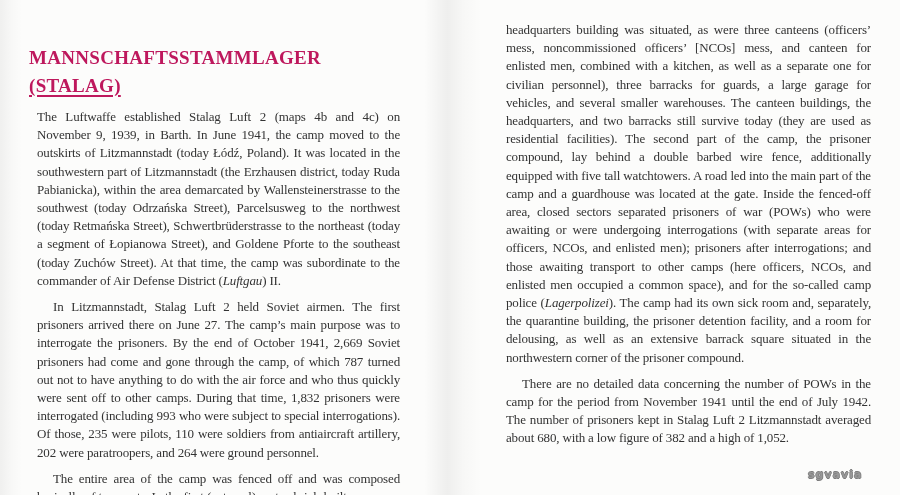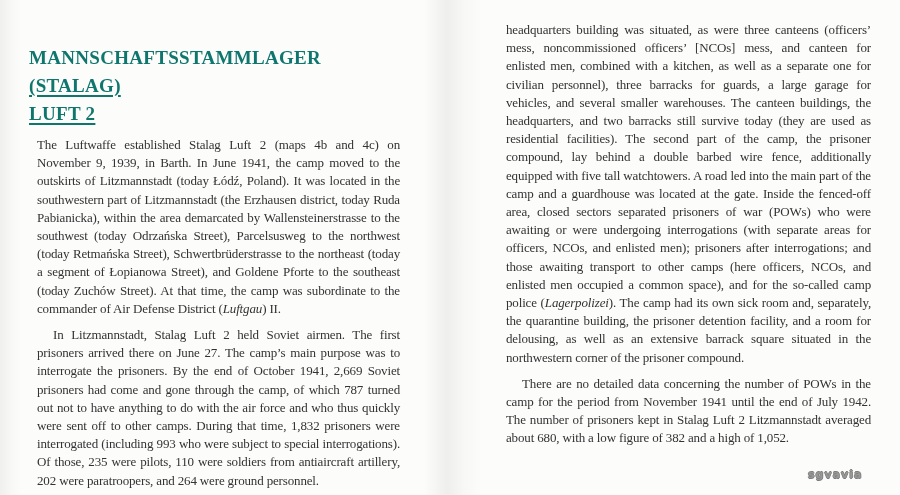--- a/index.html
+++ b/index.html
@@ -27,21 +27,21 @@
     pointer-events:none;
   }
   .col-left {
     position:absolute; left:29px; top:44px; width:379px;
   }
   .col-right {
     position:absolute; left:498px; top:13px; width:381px;
   }
   .title {
     font-size:19px; font-weight:bold; line-height:28px;
-    letter-spacing:0.3px; color:#0f766e;
+    letter-spacing:0.3px; color:#be185d;
   }
   .title .u {
     text-decoration:underline;
     text-decoration-thickness:1.5px;
     text-underline-offset:3px;
   }
   .body-text {
     font-size:13px; line-height:18.2px;
     letter-spacing:-0.15px;
     text-align:justify;
@@ -68,21 +68,20 @@
 <body>
 
 <div class="scan">
 
   <div class="edge-shadow-left"></div>
   <div class="gutter-shadow"></div>
 
   <div class="col-left">
     <div class="title">
       <div><span>MANNSCHAFTSSTAMMLAGER </span><span class="u">(STALAG)</span></div>
-      <div><span class="u">LUFT 2</span></div>
     </div>
     <div class="body-text" id="left-body">
         <p class=""><span>The Luftwaffe established Stalag Luft 2 (maps 4b and 4c) on November 9, 1939, in Barth. In June 1941, the camp moved to the outskirts of Litzmannstadt (today Łódź, Poland). It was located in the southwestern part of Litzmannstadt (the Erzhausen district, today Ruda Pabianicka), within the area demarcated by Wallensteinerstrasse to the southwest (today Odrzańska Street), Parcelsusweg to the northwest (today Retmańska Street), Schwertbrüderstrasse to the northeast (today a segment of Łopianowa Street), and Goldene Pforte to the southeast (today Zuchów Street). At that time, the camp was subordinate to the commander of Air Defense District (</span><i>Luftgau</i><span>) II.</span></p>
         <p class="indent"><span>In Litzmannstadt, Stalag Luft 2 held Soviet airmen. The first prisoners arrived there on June 27. The camp’s main purpose was to interrogate the prisoners. By the end of October 1941, 2,669 Soviet prisoners had come and gone through the camp, of which 787 turned out not to have anything to do with the air force and who thus quickly were sent off to other camps. During that time, 1,832 prisoners were interrogated (including 993 who were subject to special interrogations). Of those, 235 were pilots, 110 were soldiers from antiaircraft artillery, 202 were paratroopers, and 264 were ground personnel.</span></p>
         <p class="indent"><span>The entire area of the camp was fenced off and was composed basically of two parts. In the first (external) part, a brick-built camp</span></p>
       </div>
   </div>
 
   <div class="col-right body-text" id="right-body">
       <p class=""><span>headquarters building was situated, as were three canteens (officers’ mess, noncommissioned officers’ [NCOs] mess, and canteen for enlisted men, combined with a kitchen, as well as a separate one for civilian personnel), three barracks for guards, a large garage for vehicles, and several smaller warehouses. The canteen buildings, the headquarters, and two barracks still survive today (they are used as residential facilities). The second part of the camp, the prisoner compound, lay behind a double barbed wire fence, additionally equipped with five tall watchtowers. A road led into the main part of the camp and a guardhouse was located at the gate. Inside the fenced-off area, closed sectors separated prisoners of war (POWs) who were awaiting or were undergoing interrogations (with separate areas for officers, NCOs, and enlisted men); prisoners after interrogations; and those awaiting transport to other camps (here officers, NCOs, and enlisted men occupied a common space), and for the so-called camp police (</span><i>Lagerpolizei</i><span>). The camp had its own sick room and, separately, the quarantine building, the prisoner detention facility, and a room for delousing, as well as an extensive barrack square situated in the northwestern corner of the prisoner compound.</span></p>

